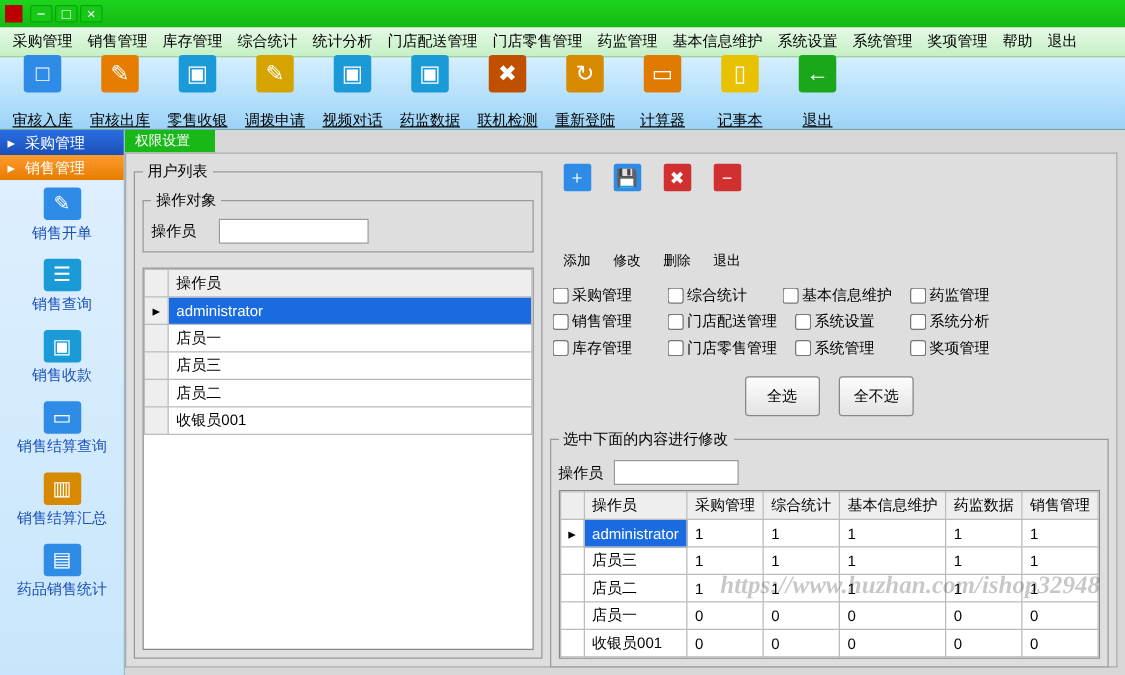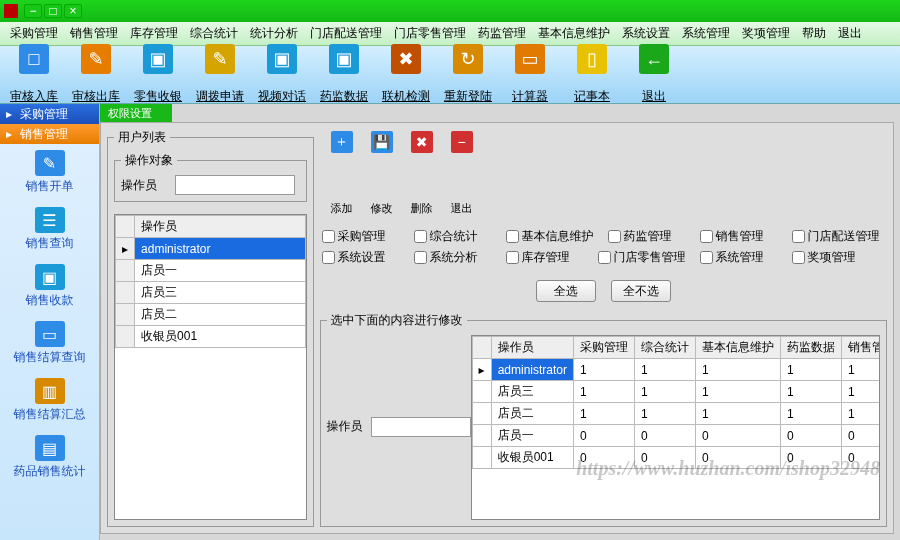--- a/index.html
+++ b/index.html
@@ -50,23 +50,23 @@
 .rightcol { flex: 1; display: flex; flex-direction: column; gap: 6px; }
 .actionbar { display: flex; gap: 4px; padding: 2px 0 2px 4px; }
 .abtn { display: flex; flex-direction: column; align-items: center; width: 36px; cursor: pointer; }
 .abtn .aico { width: 22px; height: 22px; border-radius: 2px; display:flex; align-items:center; justify-content:center; font-size:14px; color:#fff; }
 .abtn .albl { font-size: 11px; margin-top: 48px; }
 
 .checks { display: flex; flex-wrap: wrap; gap: 4px 14px; padding: 4px 2px; }
 .checks label { display: flex; align-items: center; gap: 3px; min-width: 78px; }
 .checks input { width: 13px; height: 13px; }
 .selbtns { text-align: center; padding: 4px 0; }
-.selbtns button { width: 60px; height: 22px; margin: 0 6px; background: linear-gradient(#fdfdfd,#e3e3e3); border: 1px solid #888; border-radius: 3px; cursor: pointer; }
-
-.editsec { flex: 1; display: flex; }
+.selbtns button { width: 60px; height: 32px; margin: 0 6px; background: linear-gradient(#fdfdfd,#e3e3e3); border: 1px solid #888; border-radius: 3px; cursor: pointer; }
+
+.editsec { flex: 1; display: flex; flex-direction: column; }
 .hintrow { display: flex; align-items: center; gap: 8px; padding: 2px 0 4px; }
 .hintrow input { width: 100px; height: 20px; border: 1px solid #999; }
 .permgrid { flex: 1; border: 1px solid #888; background: #fff; overflow: auto; }
 .permgrid table { border-collapse: collapse; min-width: 100%; }
 .permgrid th, .permgrid td { border: 1px solid #bbb; padding: 2px 6px; height: 22px; text-align: left; white-space: nowrap; }
 .permgrid th { background: #eee; font-weight: normal; }
 .permgrid tr.sel td.opcell { background: #1a6ae0; color: #fff; }
 .watermark { position: absolute; right: 20px; bottom: 60px; font-size: 20px; color: rgba(0,0,0,0.22); font-style: italic; pointer-events: none; font-family: serif; font-weight: bold; }
 </style>
 </head>

